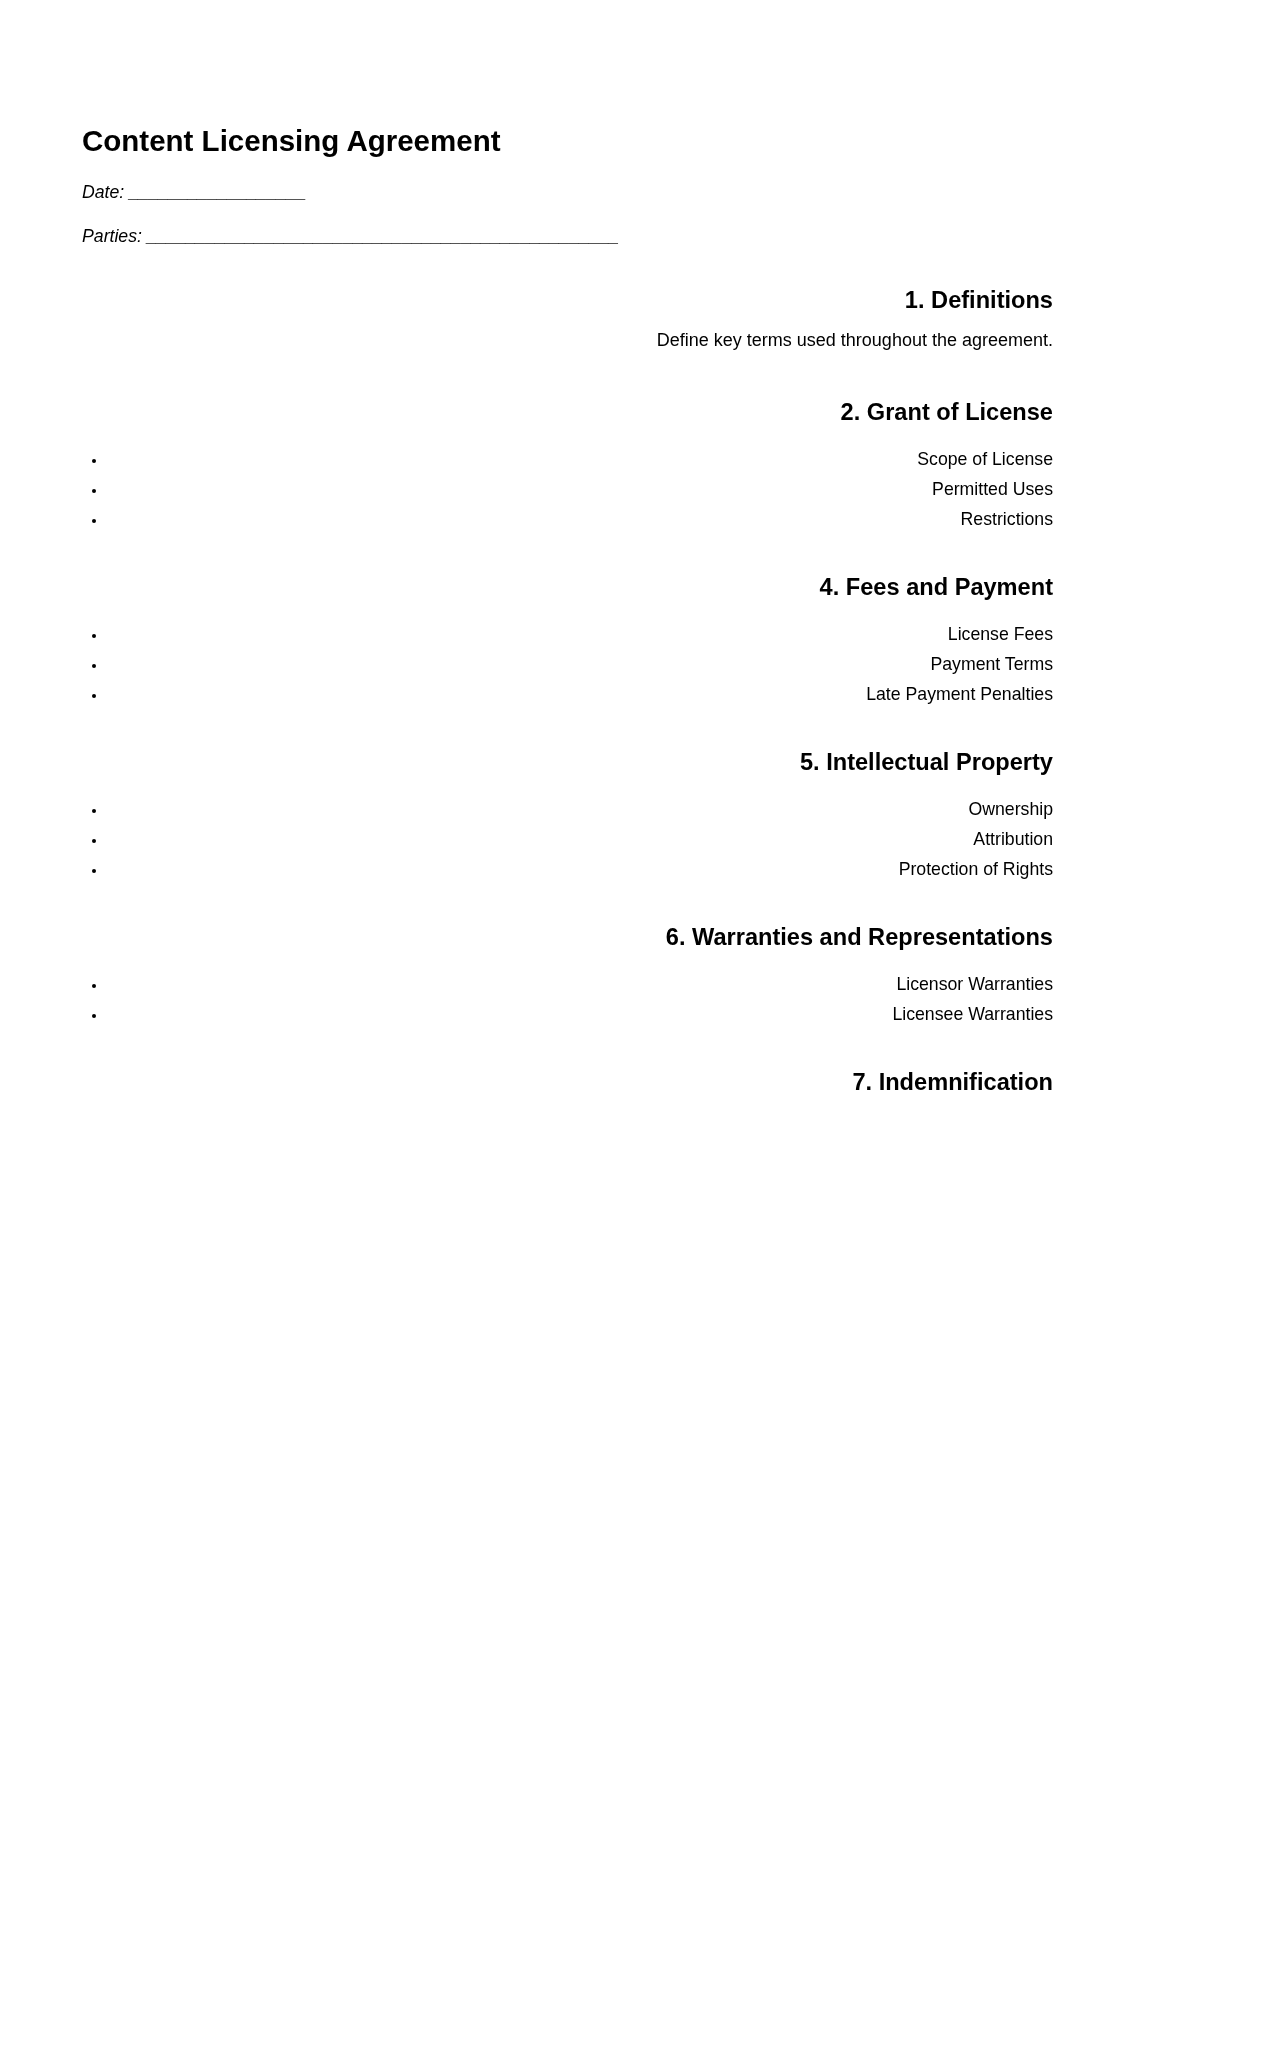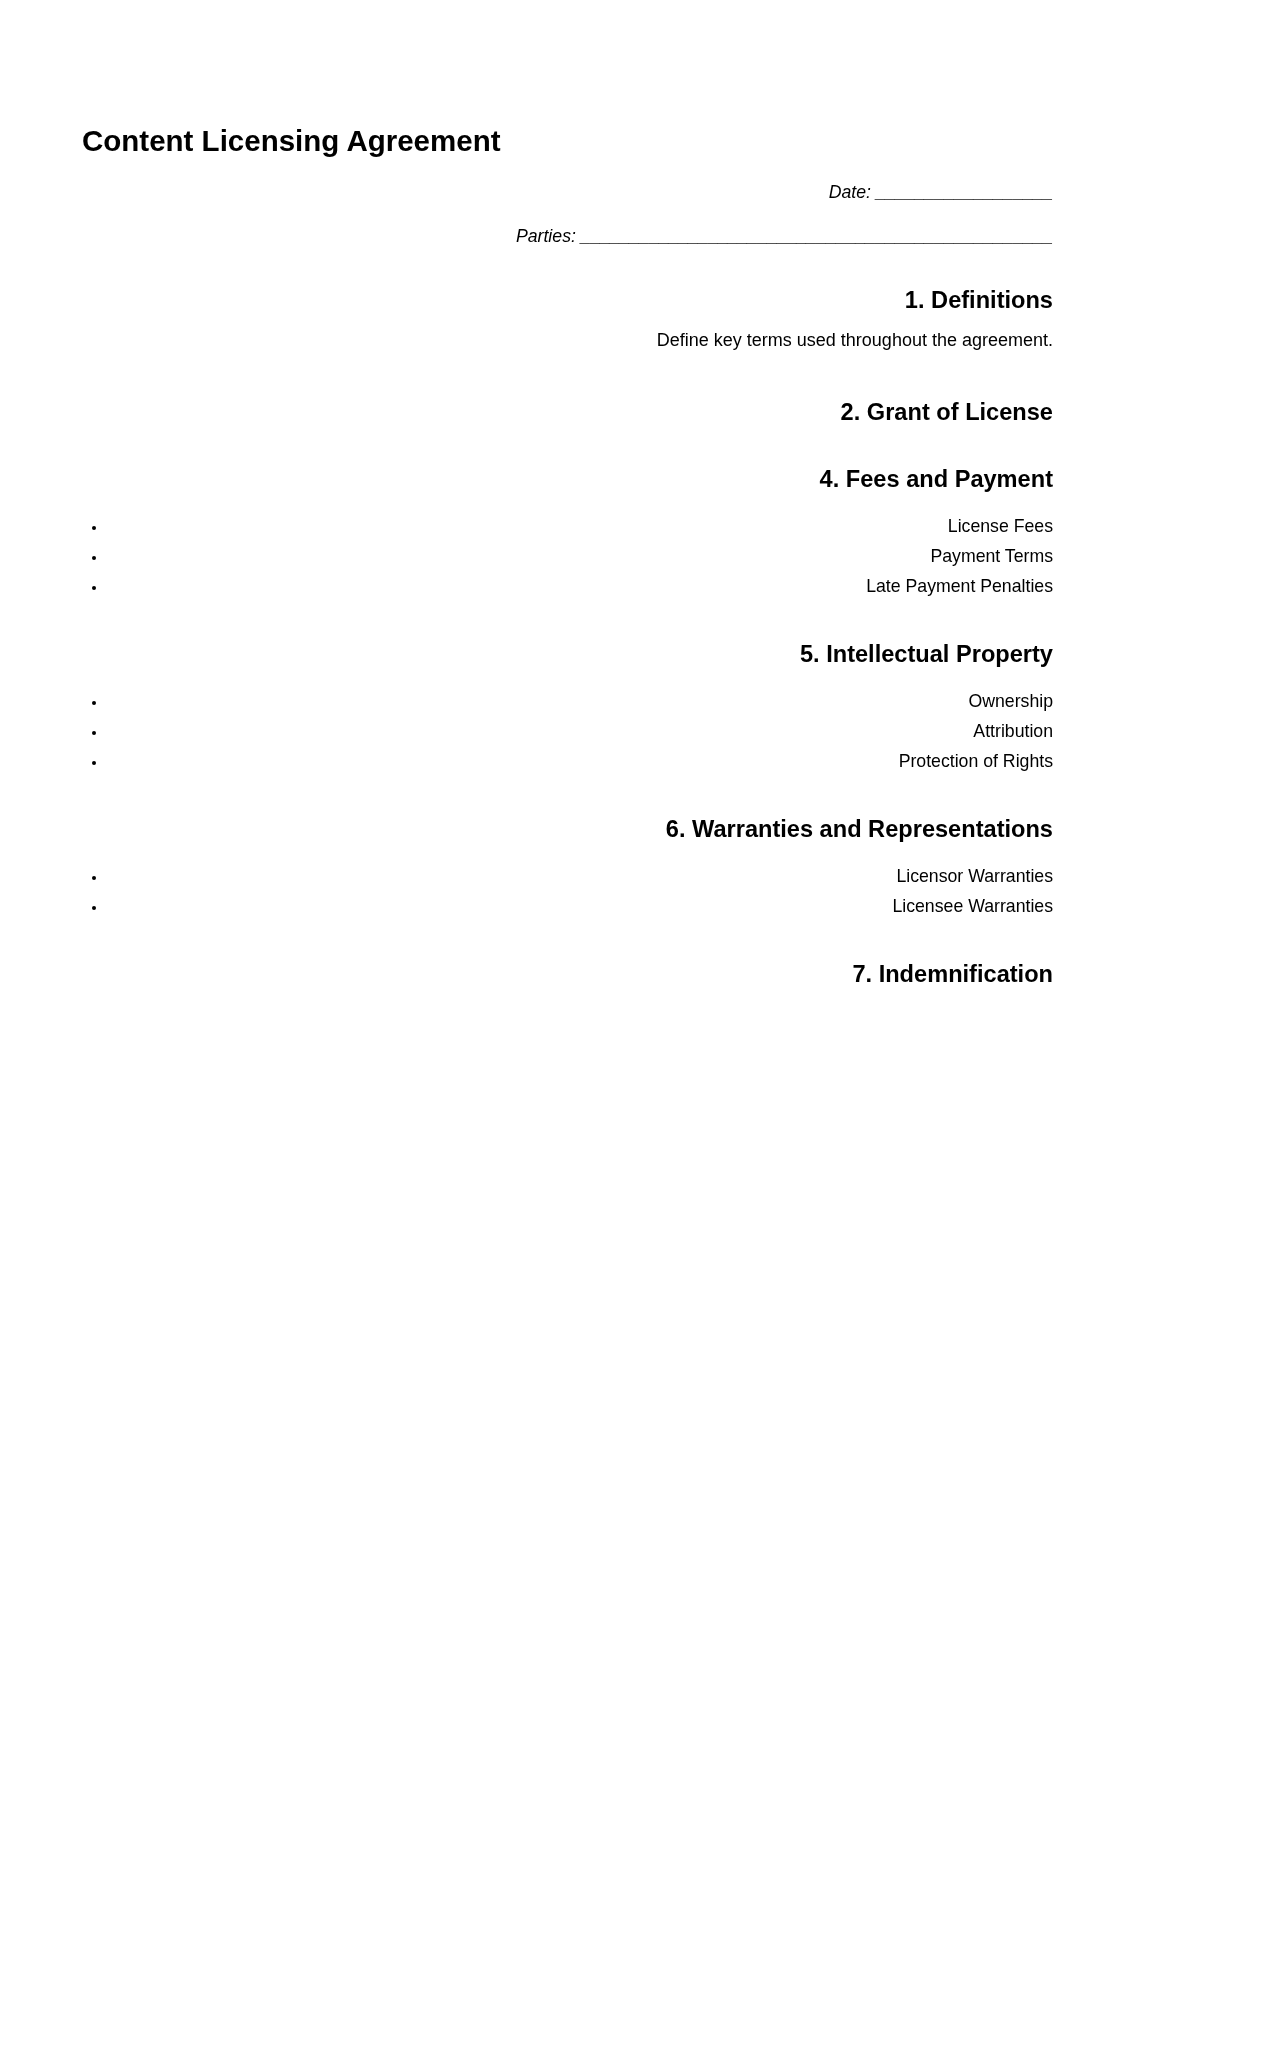--- a/index.html
+++ b/index.html
@@ -24,21 +24,20 @@
     font-weight: bold;
     margin: 0 0 24px 0;
     letter-spacing: 0;
   }
   p.meta {
     font-size: 17.7px;
     line-height: 21px;
     font-style: italic;
     margin: 0 0 23px 0;
     white-space: nowrap;
-    text-align: right;
   }
   p.meta .blank {
     font-style: italic;
   }
   h2.section-heading {
     font-size: 23.6px;
     line-height: 27px;
     font-weight: bold;
     margin: 40px 0 16px 0;
   }
@@ -78,20 +77,25 @@
   <div id="sections">
   <section class="doc-section">
     <h2 class="section-heading">1. Definitions</h2>
     <p class="section-paragraph">Define key terms used throughout the agreement.</p>
 
   </section>
 
   <section class="doc-section">
     <h2 class="section-heading">2. Grant of License</h2>
 
+    <ul class="bullet-list">
+          <li>Scope of License</li>
+          <li>Permitted Uses</li>
+          <li>Restrictions</li>
+        </ul>
   </section>
 
 
   <section class="doc-section">
     <h2 class="section-heading">4. Fees and Payment</h2>
 
     <ul class="bullet-list">
           <li>License Fees</li>
           <li>Payment Terms</li>
           <li>Late Payment Penalties</li>

